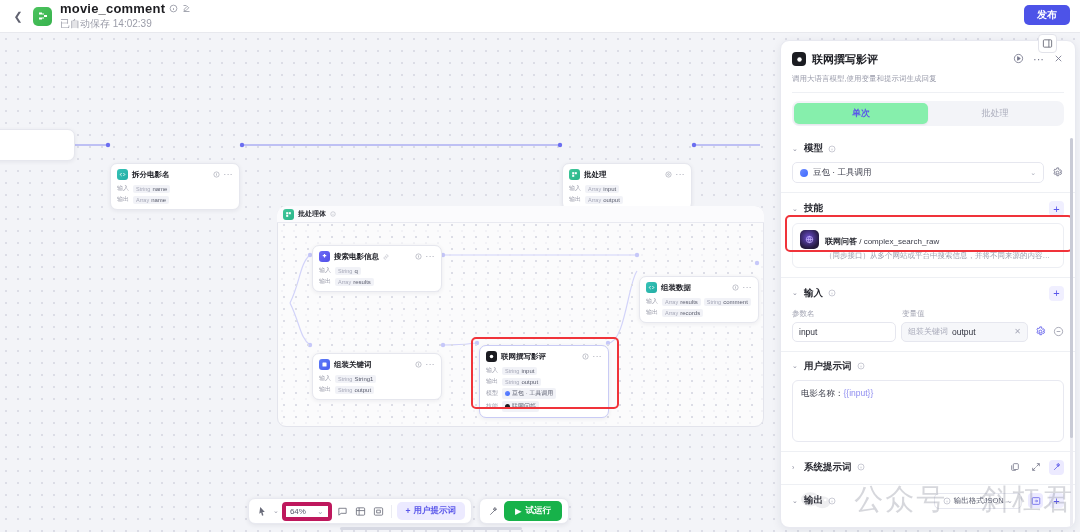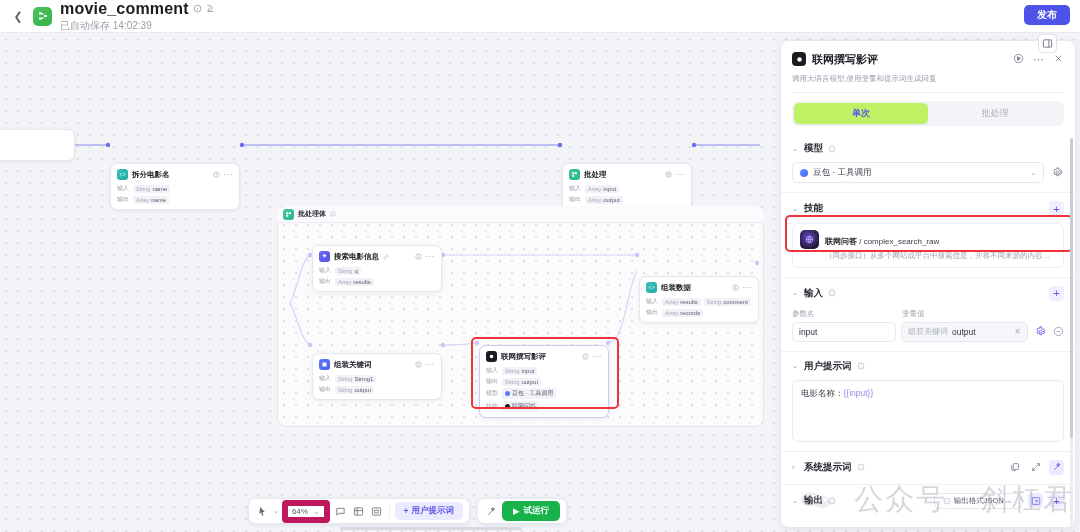--- a/index.html
+++ b/index.html
@@ -21,21 +21,21 @@
     color: #606270; font-size: 11px; cursor: pointer; margin-right: 7px;
   }
   .app-logo {
     width: 19px; height: 19px; border-radius: 5px;
     background: linear-gradient(135deg,#4cc35e,#37b24d);
     display: flex; align-items: center; justify-content: center; margin-right: 8px;
   }
   .app-logo svg { width: 12px; height: 12px; }
   .title-wrap { display: flex; flex-direction: column; justify-content: center; }
   .title-row { display: flex; align-items: center; gap: 4px; }
-  .proj-title { font-size: 16px; font-weight: bold; color: #1d1d21; letter-spacing: .2px; }
+  .proj-title { font-size: 13px; font-weight: bold; color: #1d1d21; letter-spacing: .2px; }
   .mini-ic { width: 9px; height: 9px; color: #8a8c99; display: inline-flex; }
   .mini-ic svg { width: 100%; height: 100%; }
   .save-note { font-size: 10px; color: #9a9ca8; margin-top: 1px; }
   .topbar-right { margin-left: auto; display: flex; align-items: center; gap: 9px; flex-direction: column; }
   .icon-btn-sm {
     width: 17px; height: 17px; display: flex; align-items: center; justify-content: center;
     color: #6c6e7b; cursor: pointer;
   }
   .icon-btn-sm svg { width: 13px; height: 13px; }
   .publish-btn {
@@ -119,21 +119,21 @@
   }
   .tb-group {
     background: #fff; border: 1px solid #e8e9f0; border-radius: 7px;
     box-shadow: 0 1px 5px rgba(30,33,60,.09);
     display: flex; align-items: center; gap: 3px; padding: 4px 6px; height: 26px;
   }
   .tb-ic { width: 15px; height: 15px; display:flex; align-items:center; justify-content:center;
            color:#6a6c7a; cursor: pointer; border-radius: 3px; }
   .tb-ic svg { width: 11px; height: 11px; }
   .zoom-box {
-    display: flex; align-items: center; gap: 5px; border: 6px solid #be185d;
+    display: flex; align-items: center; gap: 11px; border: 4px solid #be185d;
     border-radius: 4px; padding: 1px 4px; font-size: 8px; color: #55576a; cursor: pointer;
   }
   .divider-v { width: 1px; height: 13px; background: #ebecf2; margin: 0 2px; }
   .add-node-btn {
     background: #eceaff; color: #5a57ea; font-size: 8.5px; font-weight: bold;
     border-radius: 5px; padding: 3px 9px; display: flex; align-items: center; gap: 3px; cursor: pointer;
   }
   .run-btn {
     background: #17b24a; color: #fff; font-size: 8.5px; font-weight: bold;
     border-radius: 5px; padding: 4px 11px; display: flex; align-items: center; gap: 4px; cursor: pointer;
@@ -155,21 +155,21 @@
                 display:flex;align-items:center;justify-content:center; flex:0 0 auto; }
   .rp-node-ic svg { width: 9px; height: 9px; }
   .rp-title { font-size: 11px; font-weight: bold; color: #1d1e24; }
   .rp-head-actions { margin-left: auto; display: flex; align-items: center; gap: 9px; color: #73758a; }
   .rp-head-actions svg { width: 11px; height: 11px; }
   .rp-sub { font-size: 7.5px; color: #9a9cab; margin-top: 6px; padding-bottom: 8px;
             border-bottom: 1px solid #eef0f4; }
   .seg-wrap { margin: 8px 11px 0 11px; background: #f3f4f8; border-radius: 7px; padding: 2px;
               display: flex; }
   .seg { flex: 1; text-align: center; font-size: 9px; padding: 4px 0; border-radius: 5px; cursor: pointer; }
-  .seg.active { background: #bef264; color: #5a57ea; font-weight: bold; box-shadow: 0 1px 2px rgba(30,33,60,.07); }
+  .seg.active { background: #86efac; color: #5a57ea; font-weight: bold; box-shadow: 0 1px 2px rgba(30,33,60,.07); }
   .seg.idle { color: #aaacbb; }
   .rp-body { margin-top: 8px; height: 432px; overflow: hidden; position: relative; }
 
   .section { border-top: 1px solid #eef0f4; padding: 8px 11px 9px 11px; }
   .section:first-child { border-top: none; }
   .sec-head { display: flex; align-items: center; gap: 5px; }
   .caret { font-size: 7px; color: #8d8fa0; width: 7px; }
   .sec-title { font-size: 9.5px; font-weight: bold; color: #26272f; }
   .info-ic { width: 8px; height: 8px; color: #b0b2c0; display:inline-flex; }
   .info-ic svg { width: 100%; height: 100%; }

